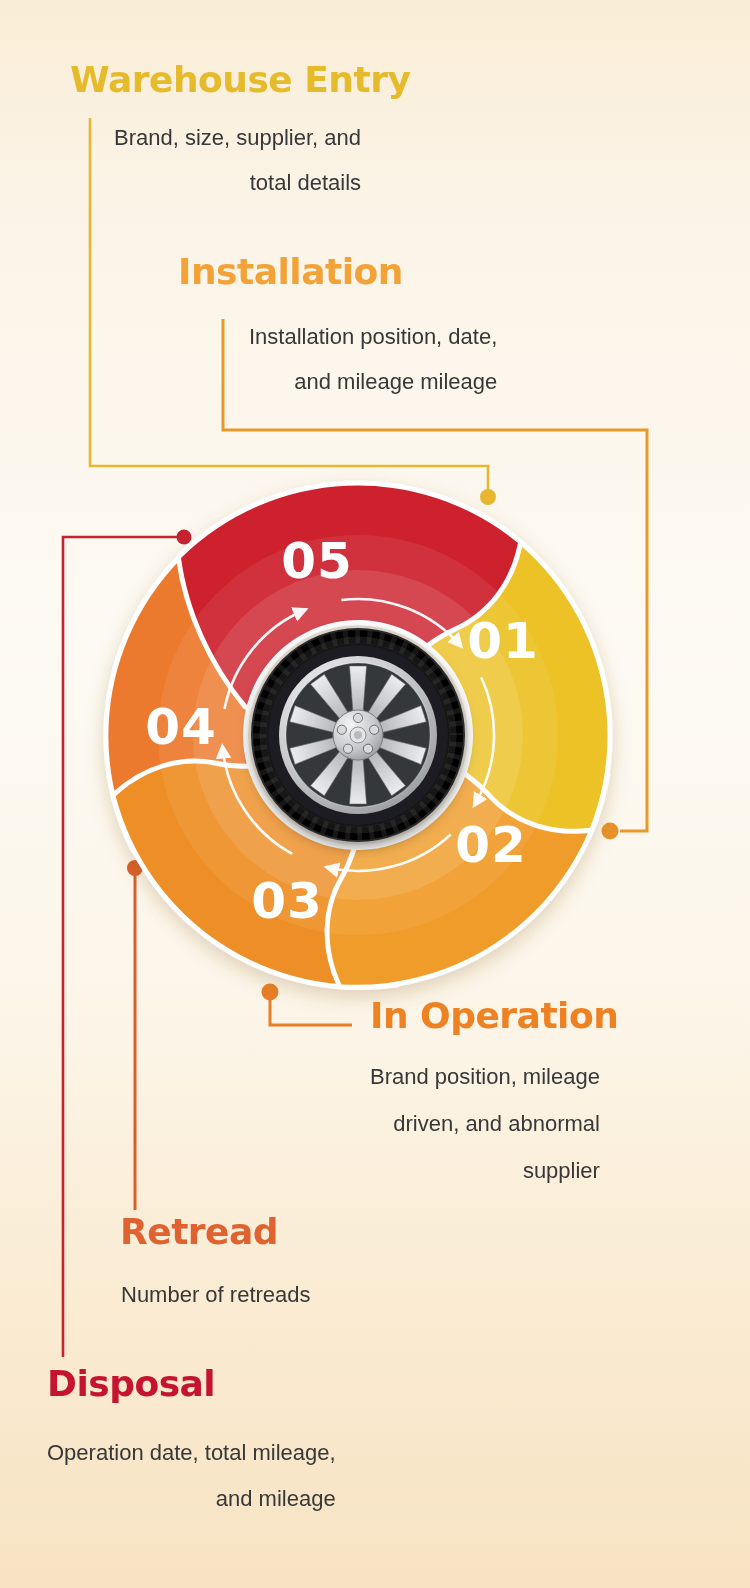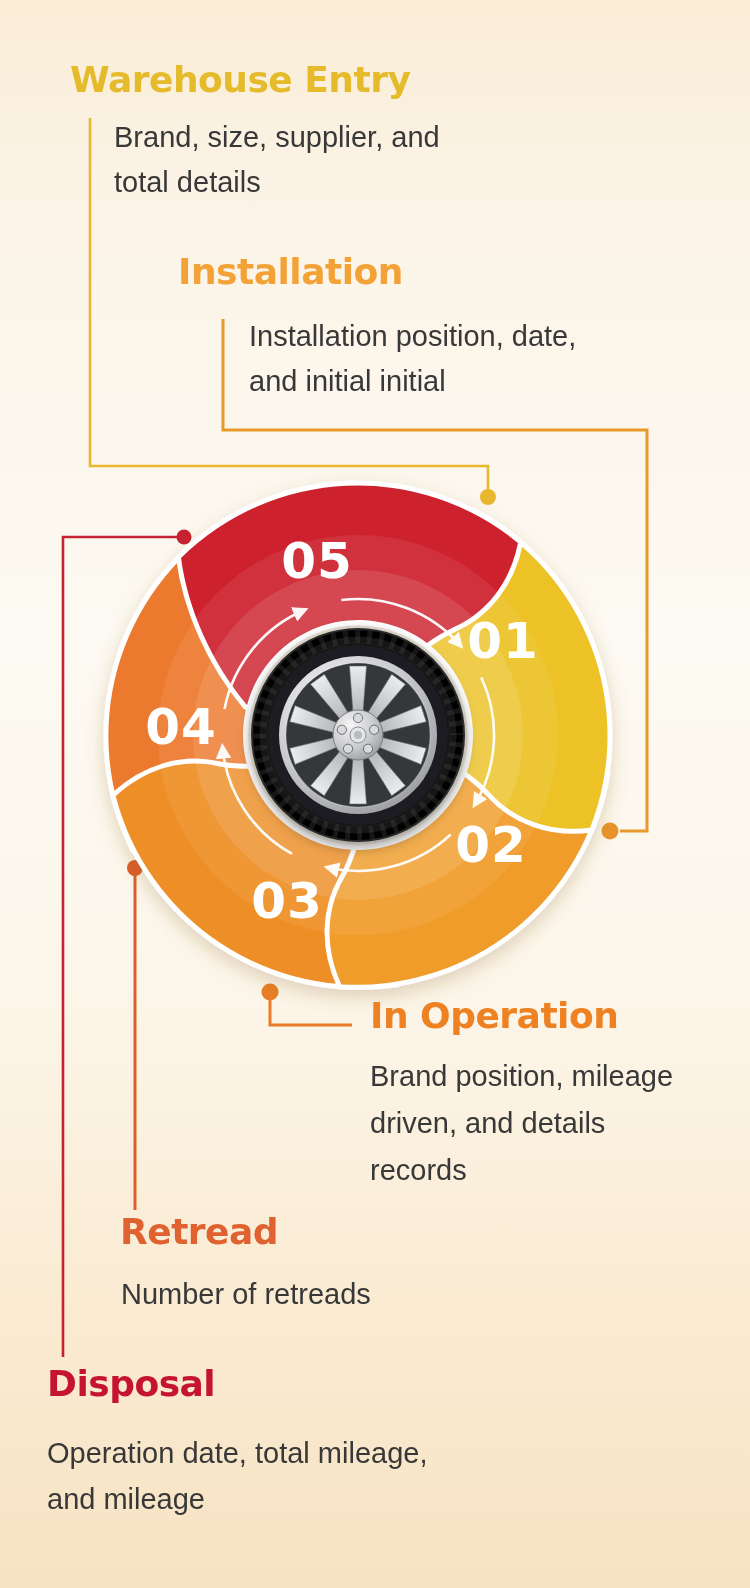--- a/index.html
+++ b/index.html
@@ -7,21 +7,21 @@
     position:relative;width:750px;height:1588px;overflow:hidden;
     background:linear-gradient(180deg,#FAEDD6 0%,#FBF3E6 12%,#FDFAF3 40%,#FCF6EA 62%,#FAEBD2 82%,#F7E3C3 100%);
     font-family:"Liberation Sans",sans-serif;
   }
   .diagram-svg{position:absolute;left:0;top:0;}
   .tblock{position:absolute;white-space:nowrap;}
   .title{
     font-family:"DejaVu Sans",sans-serif;font-weight:bold;
     font-size:36px;line-height:1.12;letter-spacing:-.5px;
   }
-  .desc{font-size:29px;line-height:45px;color:#383838;}
+  .desc{font-size:22px;line-height:45px;color:#383838;text-align:right;}
   .t-warehouse{color:#E6BB2B;}
   .t-install{color:#F2A237;}
   .t-operation{color:#EE8122;}
   .t-retread{color:#DF6230;}
   .t-disposal{color:#C4142F;text-align:right;}
   .p-warehouse-title{left:70px;top:60px;}
   .p-warehouse-desc{left:114px;top:115px;}
   .p-install-title{left:178px;top:252px;text-align:center;}
   .p-install-desc{left:249px;top:314px;}
   .p-operation-title{left:370px;top:996px;}
@@ -150,28 +150,28 @@
 
   <div class="tblock title t-warehouse p-warehouse-title">Warehouse Entry</div>
   <div class="tblock desc p-warehouse-desc">
     <div>Brand, size, supplier, and</div>
     <div>total details</div>
   </div>
 
   <div class="tblock title t-install p-install-title">Installation</div>
   <div class="tblock desc p-install-desc">
     <div>Installation position, date,</div>
-    <div>and initial initial</div>
+    <div>and mileage mileage</div>
   </div>
 
   <div class="tblock title t-operation p-operation-title">In Operation</div>
   <div class="tblock desc p-operation-desc">
     <div>Brand position, mileage</div>
-    <div>driven, and details</div>
-    <div>records</div>
+    <div>driven, and abnormal</div>
+    <div>supplier</div>
   </div>
 
   <div class="tblock desc p-retread-desc">
     <div>Number of retreads</div>
   </div>
   <div class="tblock title t-retread p-retread-title">Retread</div>
 
   <div class="tblock title t-disposal p-disposal-title">Disposal</div>
   <div class="tblock desc p-disposal-desc">
     <div>Operation date, total mileage,</div>

